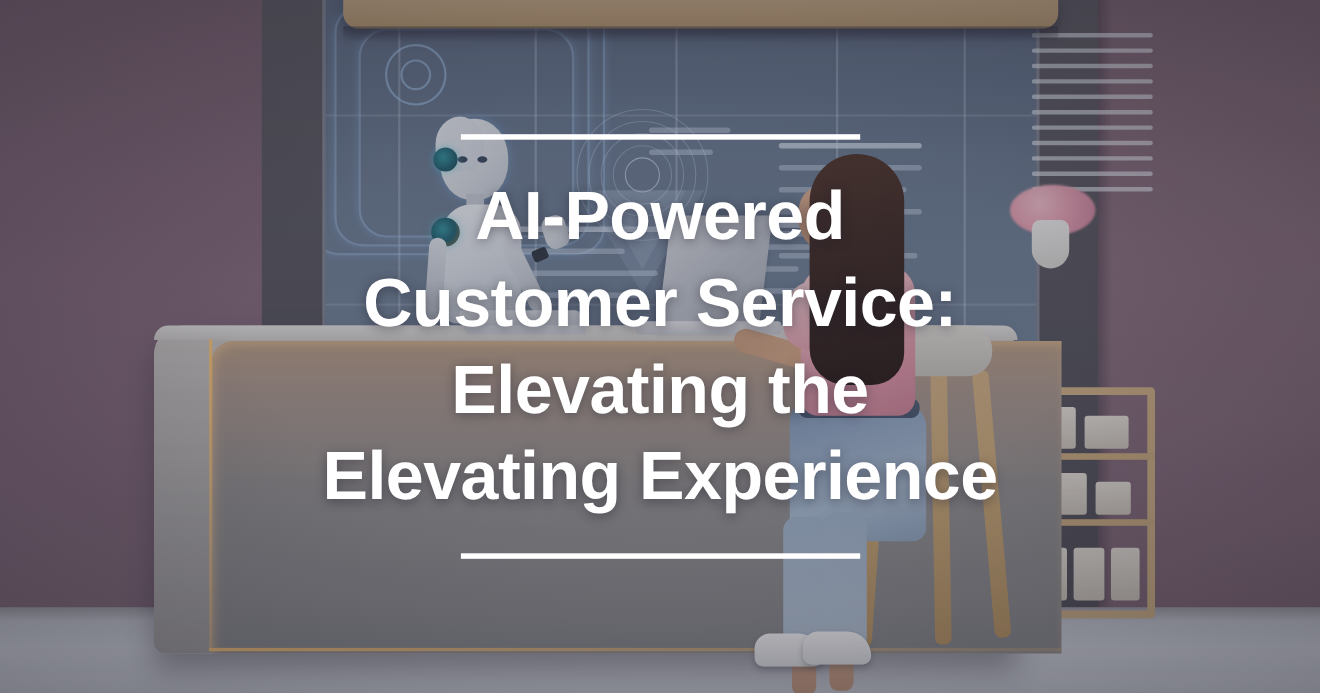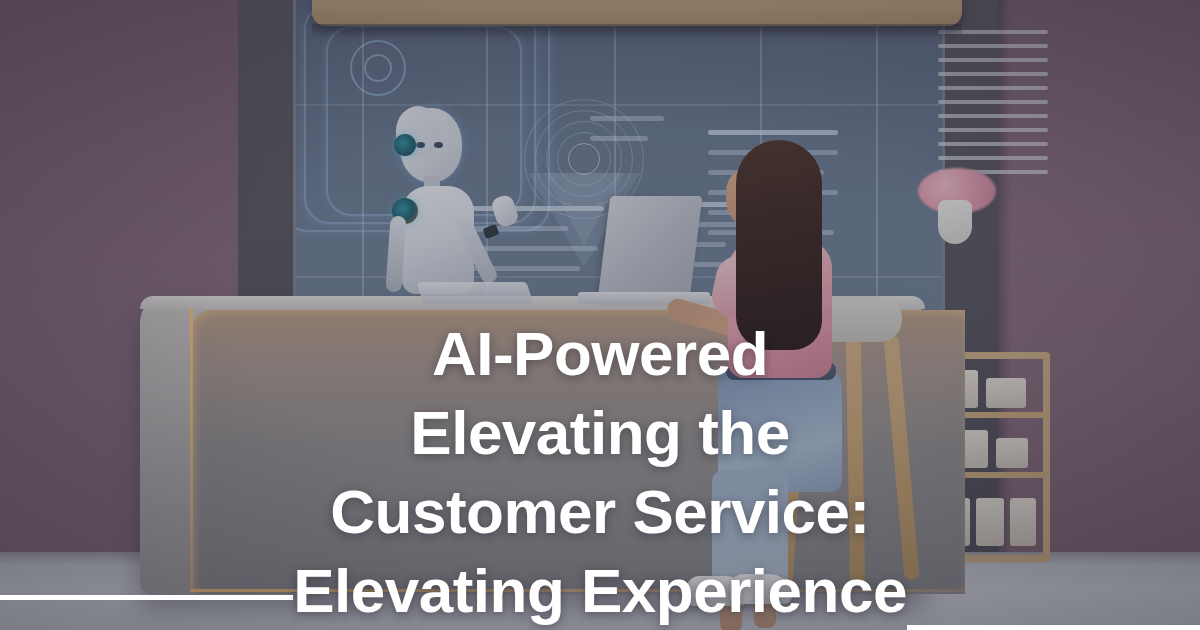--- a/index.html
+++ b/index.html
@@ -279,21 +279,21 @@
   .blinds i{position:absolute;left:0;right:0;height:4px;background:rgba(236,242,250,.62);border-radius:2px;}
 
   
   .dim{position:absolute;inset:0;background:rgba(52,52,66,.30);}
   .vignette{position:absolute;inset:0;
     background:radial-gradient(ellipse 78% 70% at 50% 48%,rgba(0,0,0,0) 40%,rgba(25,22,32,.28) 100%);}
 
   
   .overlay{
     position:absolute;inset:0;
-    display:flex;align-items:flex-end;justify-content:center;
+    display:flex;flex-direction:column;align-items:center;justify-content:center;
   }
   .rule{
     width:363px;height:5px;background:#ffffff;flex:0 0 auto;
   }
   .rule.top{margin-bottom:30px;}
   .rule.bottom{margin-top:30px;}
   .headline{
     margin:0;padding:0;
     text-align:center;
     color:#ffffff;
@@ -451,20 +451,20 @@
     </div>
 
     <div class="dim"></div>
     <div class="vignette"></div>
   </div>
 
   <div class="overlay">
     <div class="rule top"></div>
     <h1 class="headline">
       <span class="ln">AI-Powered</span>
+      <span class="ln">Customer Service:</span>
       <span class="ln">Elevating the</span>
-      <span class="ln">Customer Service:</span>
       <span class="ln">Elevating Experience</span>
     </h1>
     <div class="rule bottom"></div>
   </div>
 
 </div>
 
 </body></html>

